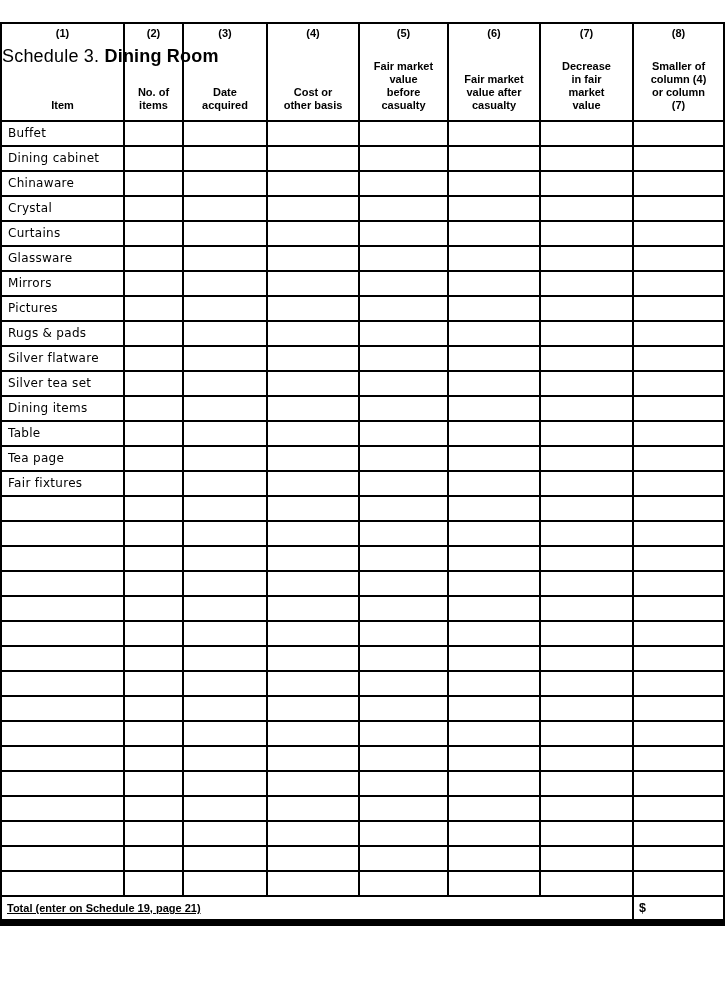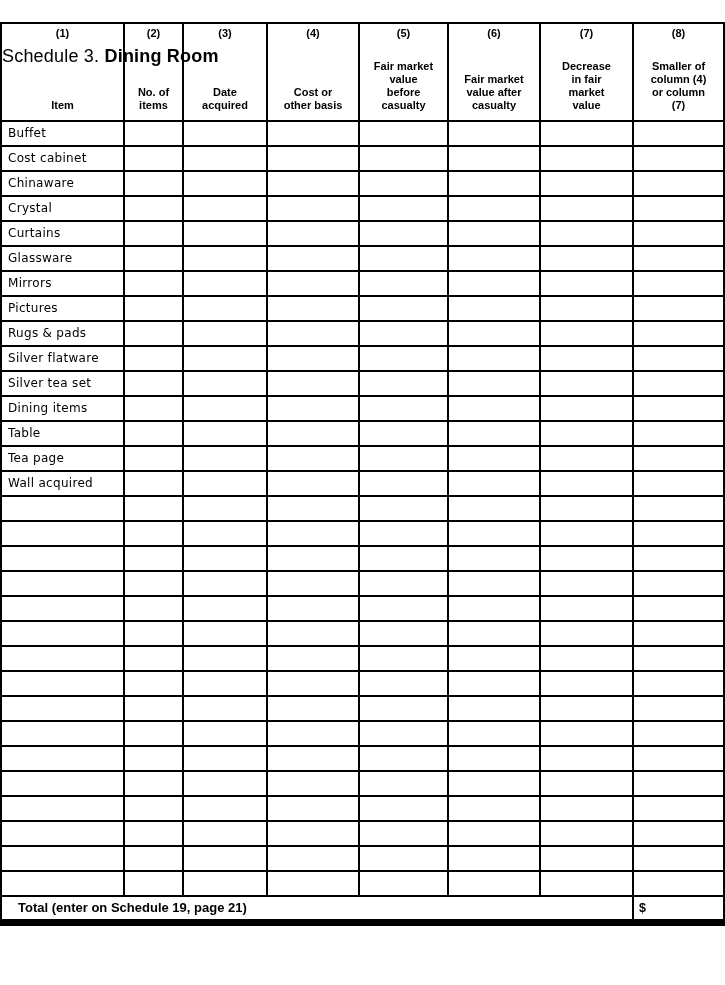--- a/index.html
+++ b/index.html
@@ -68,24 +68,25 @@
     letter-spacing: 0.3px;
     padding: 0 0 2px 6px;
     vertical-align: middle;
     white-space: nowrap;
   }
   td.entry-cell { background: #ffffff; }
 
   tr.total-row { height: 26px; }
   td.total-label-cell {
     font-weight: 800;
-    font-size: 13px;
-    padding-left: 16px;
+    font-size: 11px;
+    padding-left: 5px;
     vertical-align: middle;
     white-space: nowrap;
+    text-decoration: underline;
   }
   td.total-entry-cell {
     font-weight: 800;
     font-size: 12.5px;
     padding-left: 5px;
     vertical-align: middle;
   }
 </style>
 </head>
 <body>
@@ -178,21 +179,21 @@
         <td class="item-cell">Buffet</td>
         <td class="entry-cell"></td>
         <td class="entry-cell"></td>
         <td class="entry-cell"></td>
         <td class="entry-cell"></td>
         <td class="entry-cell"></td>
         <td class="entry-cell"></td>
         <td class="entry-cell"></td>
       </tr>
       <tr class="body-row">
-        <td class="item-cell">Cost cabinet</td>
+        <td class="item-cell">Dining cabinet</td>
         <td class="entry-cell"></td>
         <td class="entry-cell"></td>
         <td class="entry-cell"></td>
         <td class="entry-cell"></td>
         <td class="entry-cell"></td>
         <td class="entry-cell"></td>
         <td class="entry-cell"></td>
       </tr>
       <tr class="body-row">
         <td class="item-cell">Chinaware</td>
@@ -308,21 +309,21 @@
         <td class="item-cell">Tea page</td>
         <td class="entry-cell"></td>
         <td class="entry-cell"></td>
         <td class="entry-cell"></td>
         <td class="entry-cell"></td>
         <td class="entry-cell"></td>
         <td class="entry-cell"></td>
         <td class="entry-cell"></td>
       </tr>
       <tr class="body-row">
-        <td class="item-cell">Wall acquired</td>
+        <td class="item-cell">Fair fixtures</td>
         <td class="entry-cell"></td>
         <td class="entry-cell"></td>
         <td class="entry-cell"></td>
         <td class="entry-cell"></td>
         <td class="entry-cell"></td>
         <td class="entry-cell"></td>
         <td class="entry-cell"></td>
       </tr>
       <tr class="body-row">
         <td class="item-cell"></td>

